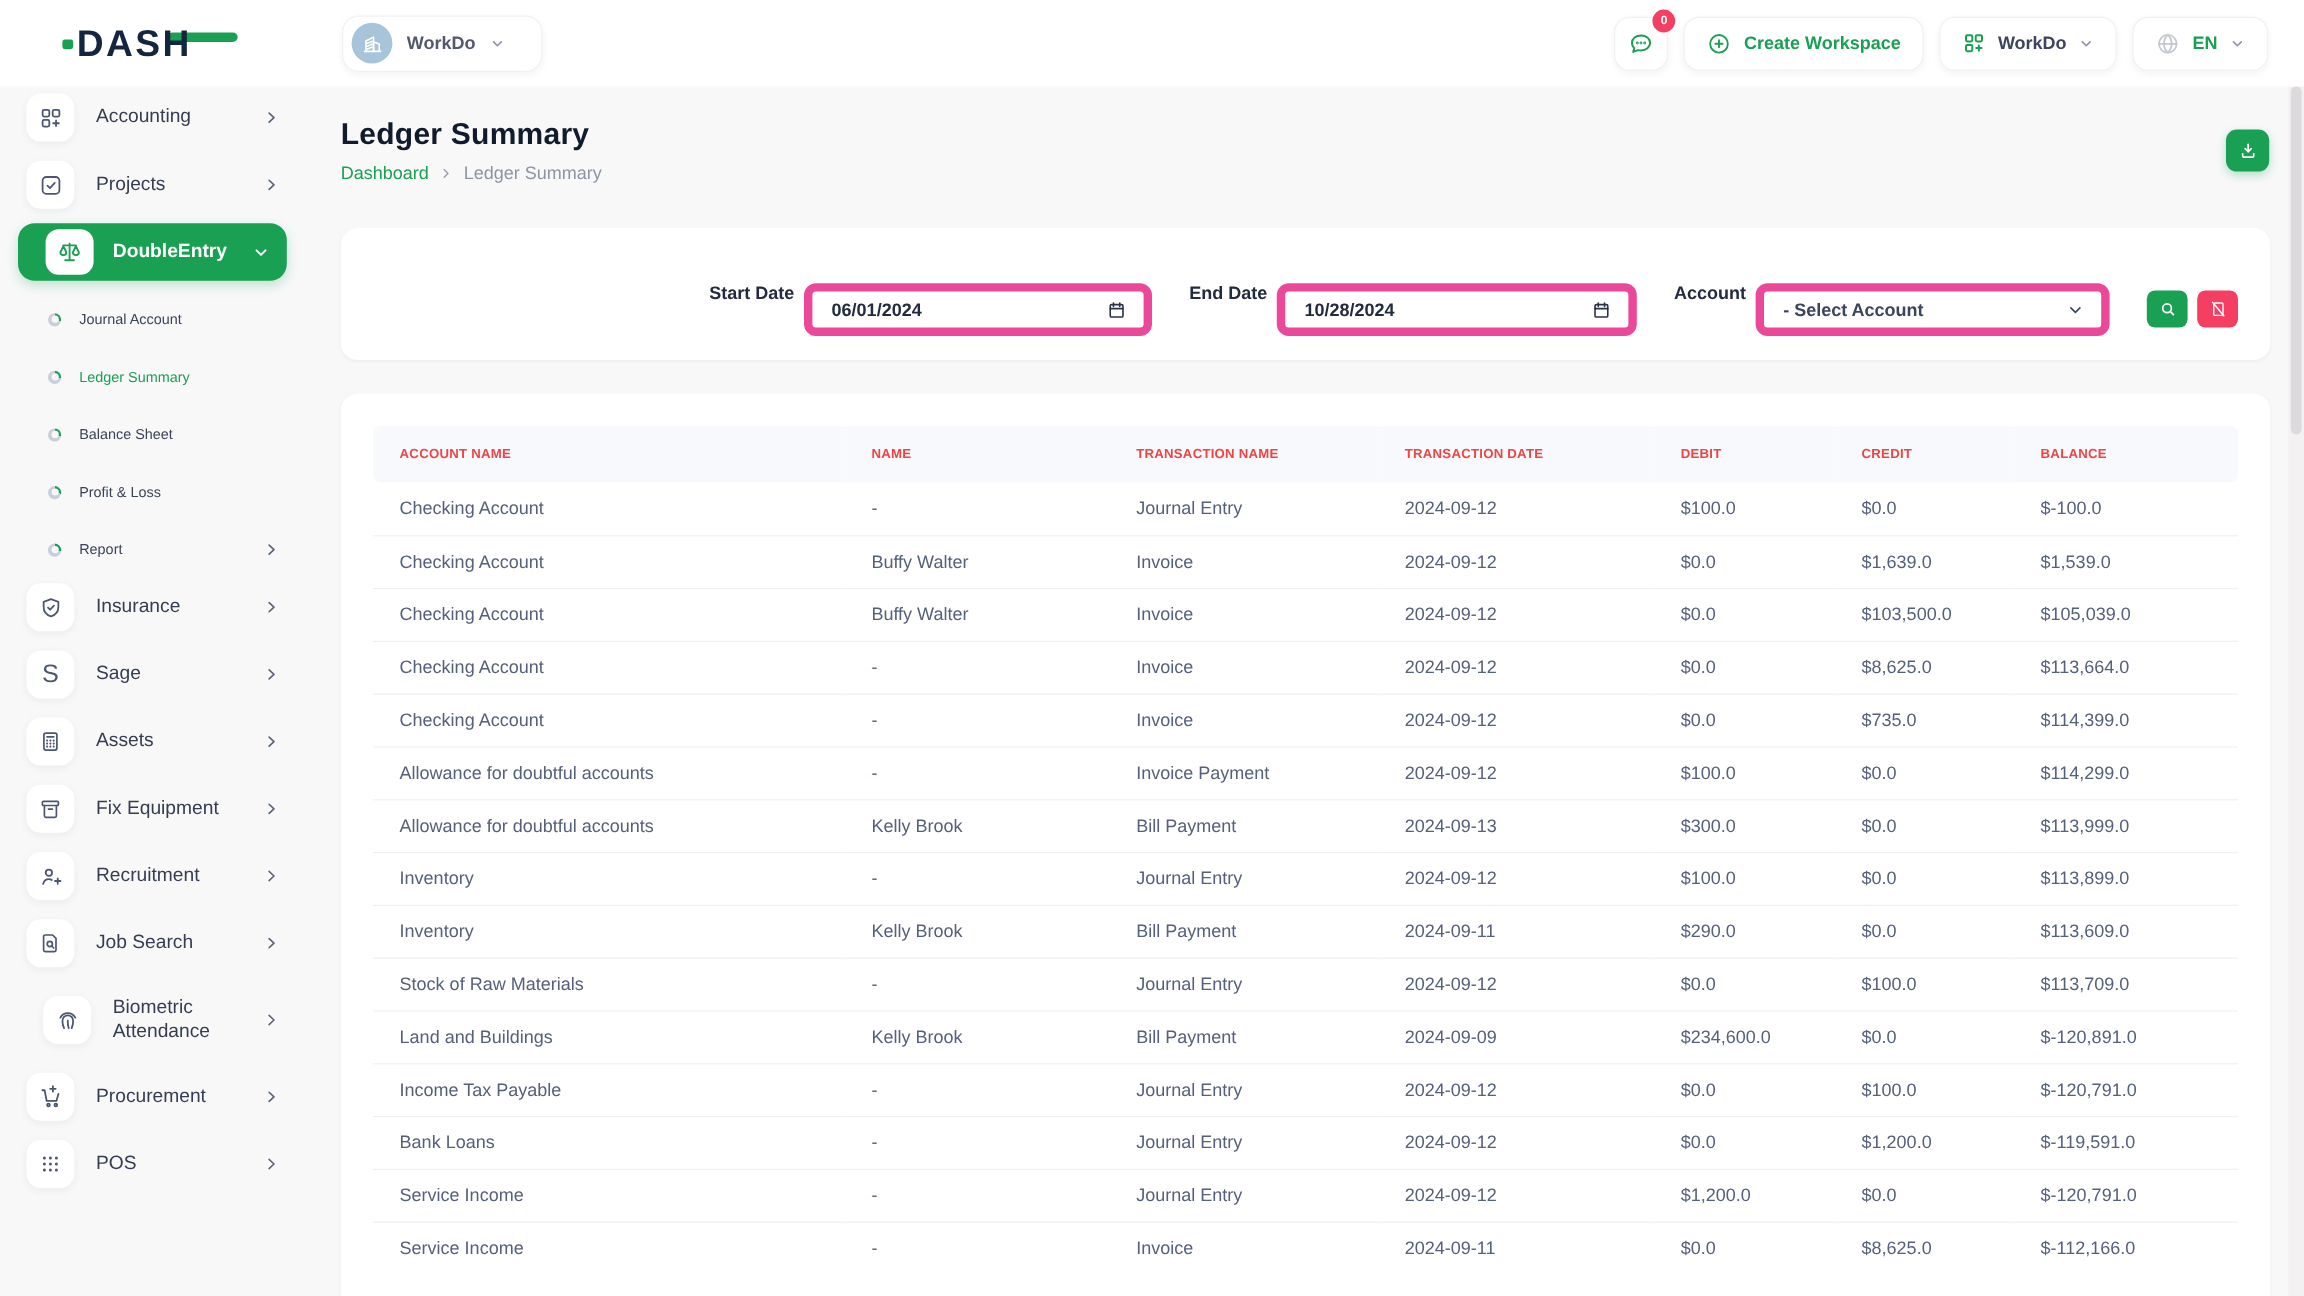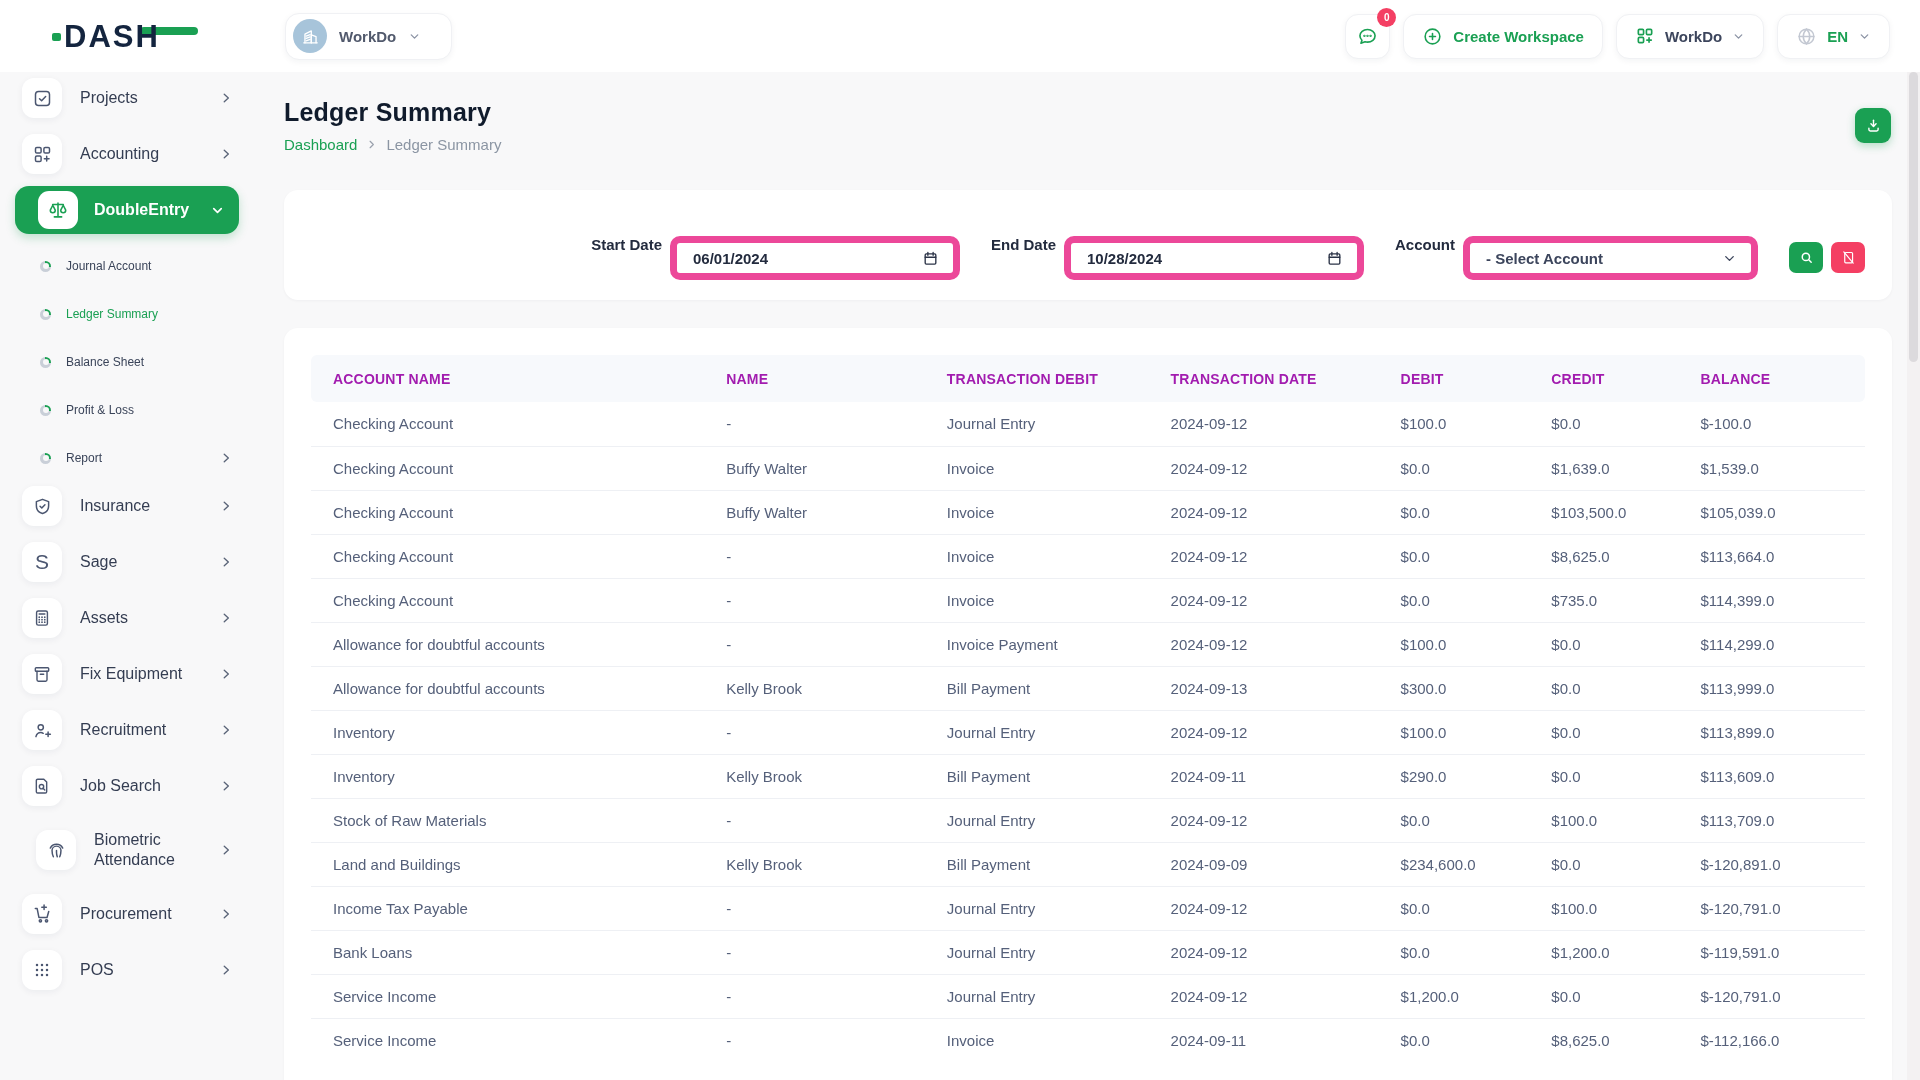--- a/index.html
+++ b/index.html
@@ -141,21 +141,21 @@
   .sq-btn.green { background:#1aa053; }
   .sq-btn.pink { background:#f43f63; }
 
   
   .table-card {
     position:absolute; left:0; top:256px; width:1608px; bottom:-20px;
     padding:27px 27px 0 27px; overflow:hidden;
   }
   table { width:100%; border-collapse:collapse; table-layout:fixed; }
   thead th {
-    background:#f7f9fc; text-align:left; font-size:14px; font-weight:bold; color:#a21caf;
+    background:#f7f9fc; text-align:left; font-size:11px; font-weight:bold; color:#ef4444;
     height:47px; padding:0 8px 0 22px; letter-spacing:.2px;
   }
   thead th:first-child { border-radius:6px 0 0 6px; }
   thead th:last-child { border-radius:0 6px 6px 0; }
   tbody td {
     height:44px; font-size:15px; color:#55607a; padding:0 8px 0 22px;
     white-space:nowrap; overflow:hidden; text-overflow:ellipsis;
   }
   tbody tr + tr td { border-top:1px solid #eef0f4; }
 
@@ -250,41 +250,41 @@
           </svg>
       </span>
     </button>
   </div>
 </header>
 
 <nav class="sidebar" id="sidebar">
     <div class="side-item">
       <span class="ibox">
         <svg width="21" height="21" viewBox="0 0 24 24" fill="none" stroke="currentColor" stroke-width="1.7" stroke-linecap="round" stroke-linejoin="round">
-          <rect x="4" y="4" width="16" height="16" rx="3.5"></rect>
-          <path d="M8.6 12.2l2.4 2.4 4.6-4.9"></path>
-        </svg>
-      </span>
-      <span class="side-label">Projects</span>
-      <span class="side-chev">
-        <svg width="14" height="14" viewBox="0 0 24 24" fill="none" stroke="currentColor" stroke-width="2.3" stroke-linecap="round" stroke-linejoin="round">
-          <polyline points="9 5.5 16 12 9 18.5"></polyline>
-        </svg>
-      </span>
-    </div>
-    <div class="side-item">
-      <span class="ibox">
-        <svg width="21" height="21" viewBox="0 0 24 24" fill="none" stroke="currentColor" stroke-width="1.7" stroke-linecap="round" stroke-linejoin="round">
           <rect x="4" y="4" width="6.4" height="6.4" rx="1.5"></rect>
           <rect x="13.6" y="4" width="6.4" height="6.4" rx="1.5"></rect>
           <rect x="4" y="13.6" width="6.4" height="6.4" rx="1.5"></rect>
           <path d="M16.8 14.1v5.4M14.1 16.8h5.4"></path>
         </svg>
       </span>
       <span class="side-label">Accounting</span>
+      <span class="side-chev">
+        <svg width="14" height="14" viewBox="0 0 24 24" fill="none" stroke="currentColor" stroke-width="2.3" stroke-linecap="round" stroke-linejoin="round">
+          <polyline points="9 5.5 16 12 9 18.5"></polyline>
+        </svg>
+      </span>
+    </div>
+    <div class="side-item">
+      <span class="ibox">
+        <svg width="21" height="21" viewBox="0 0 24 24" fill="none" stroke="currentColor" stroke-width="1.7" stroke-linecap="round" stroke-linejoin="round">
+          <rect x="4" y="4" width="16" height="16" rx="3.5"></rect>
+          <path d="M8.6 12.2l2.4 2.4 4.6-4.9"></path>
+        </svg>
+      </span>
+      <span class="side-label">Projects</span>
       <span class="side-chev">
         <svg width="14" height="14" viewBox="0 0 24 24" fill="none" stroke="currentColor" stroke-width="2.3" stroke-linecap="round" stroke-linejoin="round">
           <polyline points="9 5.5 16 12 9 18.5"></polyline>
         </svg>
       </span>
     </div>
     <div class="side-item active-main">
       <span class="ibox">
         <svg width="22" height="22" viewBox="0 0 24 24" fill="none" stroke="currentColor" stroke-width="1.7" stroke-linecap="round" stroke-linejoin="round">
           <path d="M12 4.5V19M8 19.5h8M12 6H6.2M12 6h5.8"></path>
@@ -552,21 +552,21 @@
           <col style="width:14.4%">
         <col style="width:14.8%">
           <col style="width:9.7%">
           <col style="width:9.6%">
           <col style="width:12%">
       </colgroup>
       <thead id="ledger-head">
           <tr>
             <th>ACCOUNT NAME</th>
             <th>NAME</th>
-            <th>TRANSACTION DEBIT</th>
+            <th>TRANSACTION NAME</th>
             <th>TRANSACTION DATE</th>
             <th>DEBIT</th>
             <th>CREDIT</th>
             <th>BALANCE</th>
           </tr>
         </thead>
       <tbody id="ledger-body">
           <tr>
             <td>Checking Account</td>
             <td>-</td>

